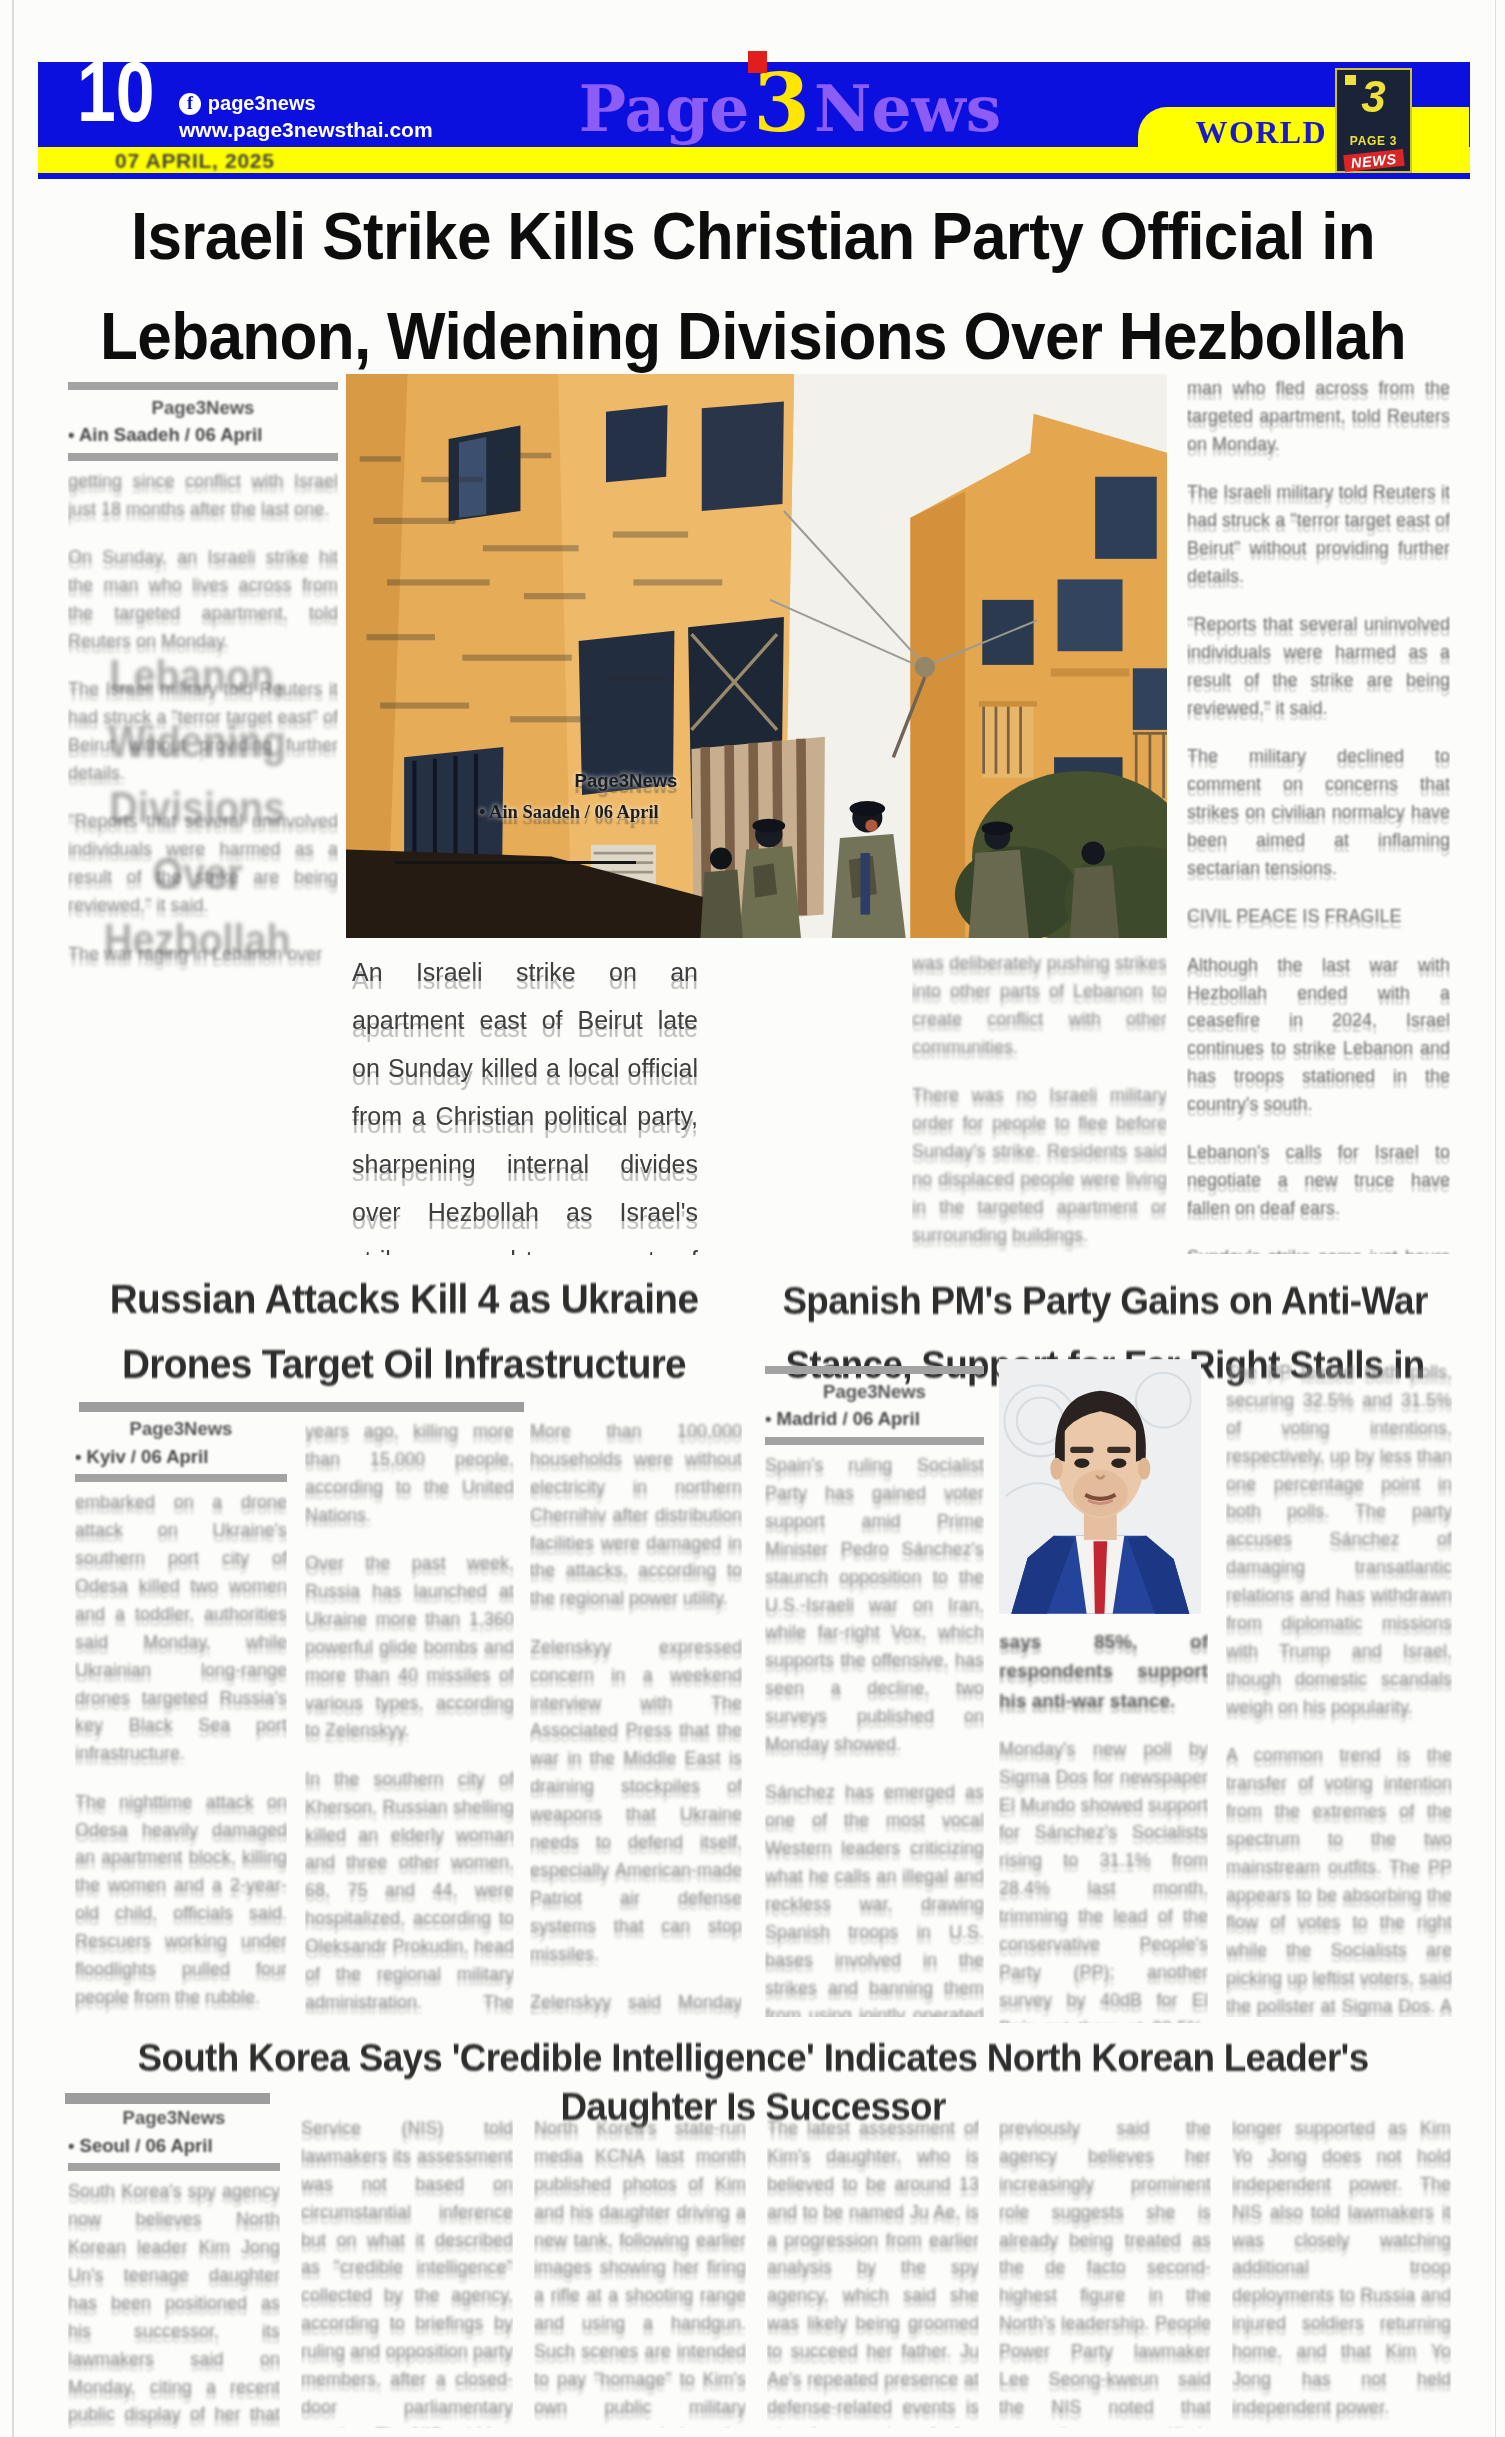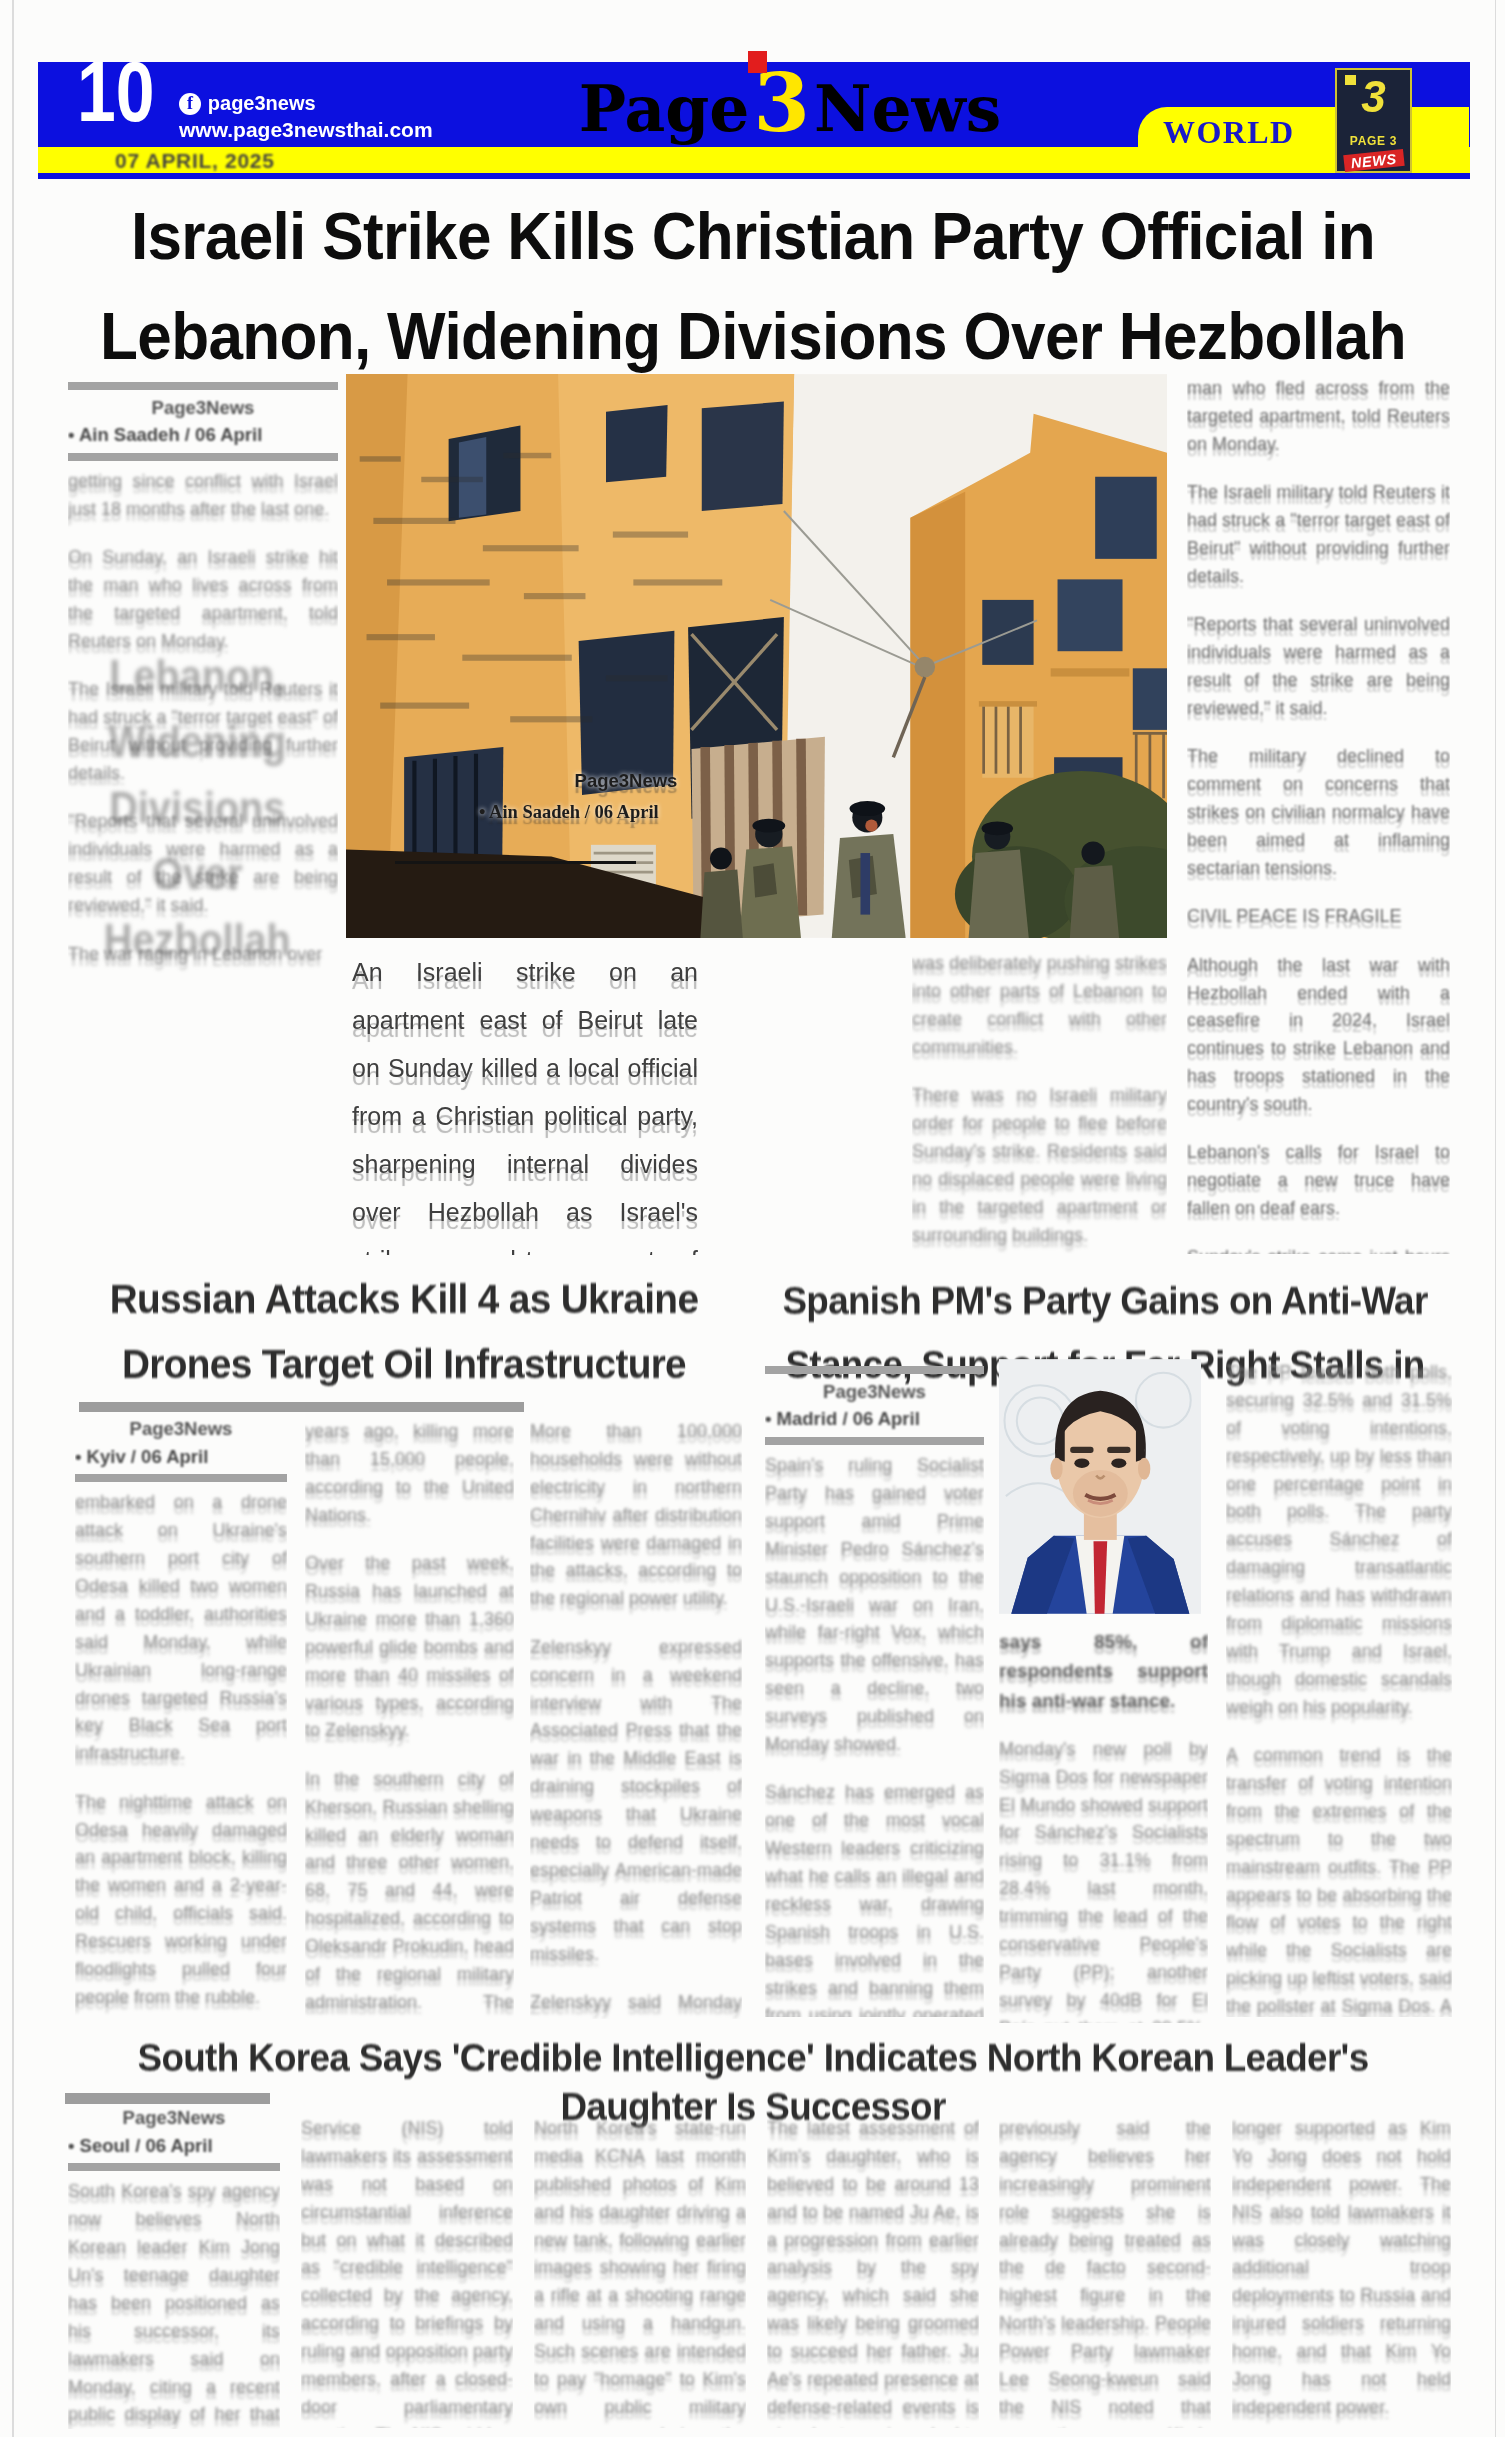--- a/index.html
+++ b/index.html
@@ -13,26 +13,26 @@
   .pagenum{left:77px;top:49px;font-size:85px;font-weight:700;color:#fff;
            transform:scaleX(.82);transform-origin:left top;line-height:1;}
   .fbrow{left:179px;top:92px;display:flex;align-items:center;gap:6.8px;}
   .fbicon{width:22px;height:22px;border-radius:50%;background:#fff;color:#0c10df;
           font-family:"Liberation Serif",serif;font-weight:700;font-size:18px;
           display:flex;align-items:center;justify-content:center;}
   .fbname{color:#fff;font-weight:700;font-size:20px;}
   .site{left:179px;top:118px;color:#fff;font-weight:700;font-size:21px;}
   .masthead{left:482px;top:66px;width:616px;text-align:center;white-space:nowrap;
             font-family:"DejaVu Serif",serif;font-weight:700;line-height:74px;}
-  .m-white{color:#000000;font-size:63px;}
+  .m-white{color:#8b5cf6;font-size:63px;}
   .m-three{color:#ffe600;font-size:81px;position:relative;padding:0 4.1px;}
   .m-three i{position:absolute;left:-1.4px;top:-4.1px;width:19px;height:22px;background:#e21d1d;}
   .worldtab{left:1138px;top:107px;width:331px;height:66px;background:#ffff00;
             border-top-left-radius:29px;}
-  .worldtxt{left:1163px;top:114px;width:164px;text-align:left;
+  .worldtxt{left:1163px;top:114px;width:164px;text-align:right;
             font-family:"Liberation Serif",serif;font-weight:700;font-size:32px;
             color:#1a1ac8;letter-spacing:1.4px;}
   .yellowstrip{left:38px;top:147px;width:1432px;height:26px;background:#ffff00;}
   .bluerule{left:38px;top:173px;width:1432px;height:5.5px;background:#0c10df;}
   .datetxt{left:115px;top:149px;font-size:21px;font-weight:700;color:rgba(45,45,70,.88);
            letter-spacing:0.7px;filter:blur(0.8px);}
   .logobox{left:1335px;top:68px;width:77px;height:105px;background:#1b2338;
            border:2.1px solid #cfc332;box-sizing:border-box;text-align:center;}
   .logo3{color:#f0e13a;font-weight:700;font-size:44px;line-height:45px;font-style:italic;
          position:relative;display:block;margin-top:4.1px;}

